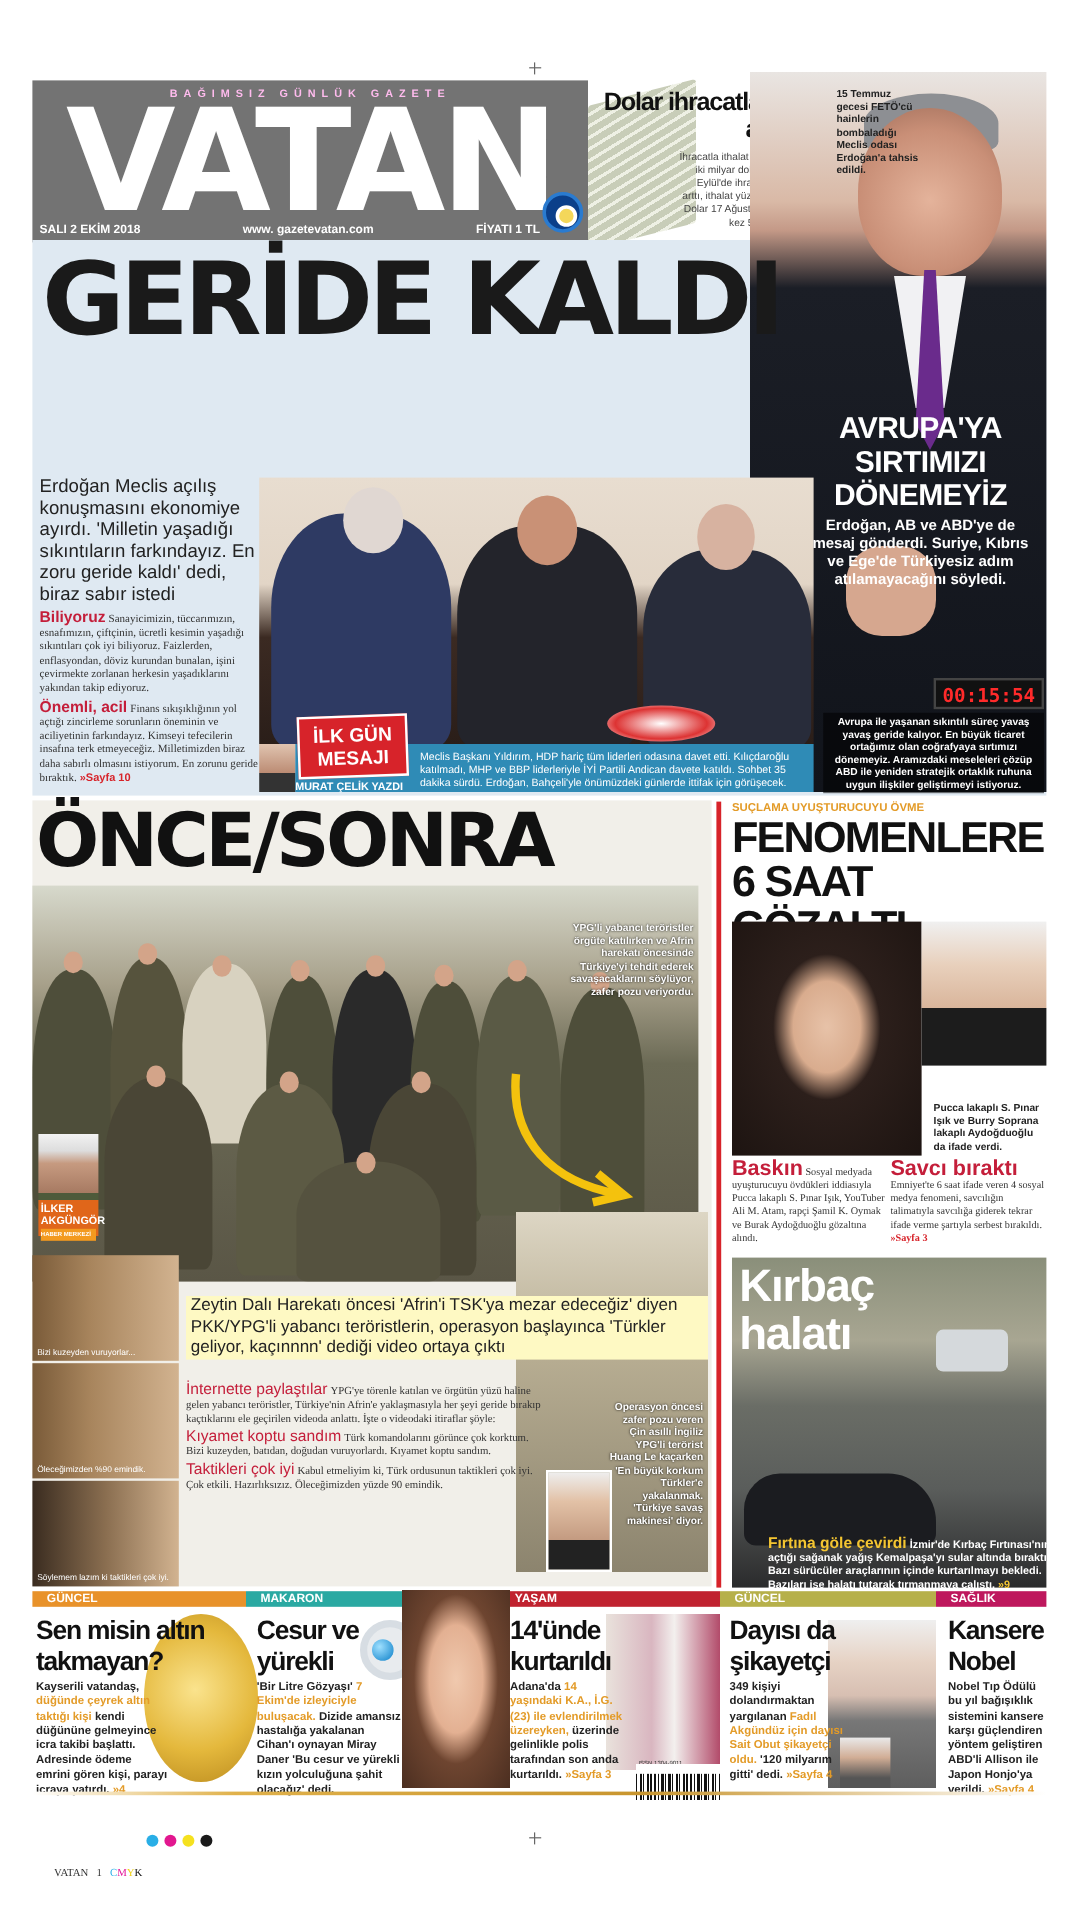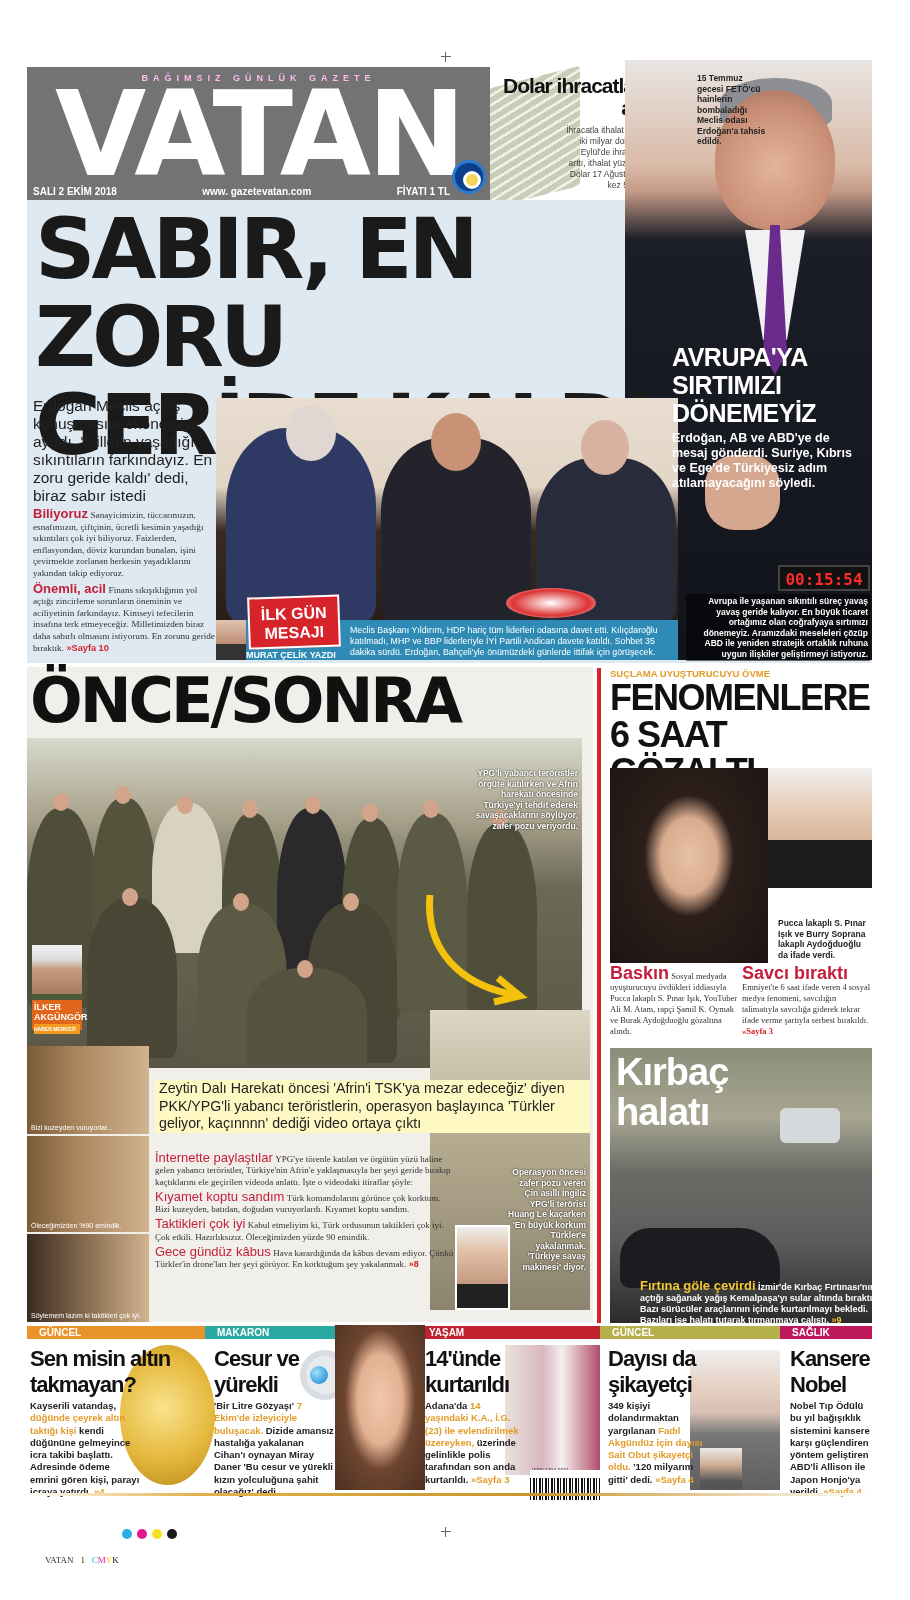--- a/index.html
+++ b/index.html
@@ -22,25 +22,25 @@
 
 #lead-bg{left:27px;top:200px;width:845px;height:463px;background:#dfe9f2}
 #erdogan{left:625px;top:60px;width:247px;height:600px;background:linear-gradient(180deg,#e9e5e2 0,#d9b9a6 18%,#c49987 22%,#1b1e26 30%,#11141b 100%)}
 #erdogan .head{position:absolute;left:90px;top:30px;width:120px;height:140px;border-radius:50% 50% 45% 45%;background:radial-gradient(circle at 50% 55%,#e4b39b 0,#c98f77 60%,#9c6b58 100%)}
 #erdogan .hair{position:absolute;left:95px;top:18px;width:112px;height:50px;border-radius:50% 50% 20% 20%;background:#8d8f93}
 #erdogan .shirt{position:absolute;left:120px;top:170px;width:60px;height:110px;background:#f1f1f3;clip-path:polygon(0 0,100% 0,70% 100%,30% 100%)}
 #erdogan .tie{position:absolute;left:138px;top:165px;width:24px;height:150px;background:#6a2b8c;clip-path:polygon(30% 0,70% 0,100% 85%,50% 100%,0 85%)}
 #erdogan .hand{position:absolute;left:80px;top:395px;width:75px;height:75px;border-radius:40%;background:#d6a78f}
 #fetö{left:697px;top:73px;width:70px;font-size:8.5px;line-height:10.5px;font-weight:bold;color:#222}
 #headline{left:35px;top:205px;width:660px;font-family:"DejaVu Sans",sans-serif;font-weight:900;font-size:84px;line-height:88px;letter-spacing:-4px;color:#1a1a1a}
-#avrupa{left:672px;top:343px;width:190px;text-align:left;color:#fff}
+#avrupa{left:672px;top:343px;width:190px;text-align:center;color:#fff}
 #avrupa h2{font-size:25px;line-height:28px;font-weight:900;letter-spacing:-0.5px}
 #avrupa p{margin-top:4px;font-size:12.5px;line-height:15px;font-weight:bold}
 #clock{left:778px;top:565px;width:92px;height:26px;background:#111;color:#ff2a2a;font-family:"DejaVu Sans Mono",monospace;font-size:16px;font-weight:bold;line-height:26px;text-align:center;border:2px solid #444}
-#avrupa-body{left:686px;top:594px;width:184px;font-size:8.5px;line-height:10.5px;color:#fff;text-align:right;font-weight:bold;background:rgba(0,0,0,.55);padding:2px}
+#avrupa-body{left:686px;top:594px;width:184px;font-size:8.5px;line-height:10.5px;color:#fff;text-align:center;font-weight:bold;background:rgba(0,0,0,.55);padding:2px}
 #lead-intro{left:33px;top:397px;width:185px;font-size:15.5px;line-height:18px;color:#222}
 #lead-body{left:33px;top:508px;width:185px;font-size:9.2px;line-height:11.6px;color:#333}
 #lead-body .sub{color:#c41e3a;font-family:"Liberation Sans",sans-serif;font-weight:bold;font-size:13px}
 #lead-body p{margin-bottom:3px}
 #leaders-photo{left:216px;top:398px;width:462px;height:222px;background:linear-gradient(180deg,#e8ddd0 0,#e2d5c6 40%,#3b2a22 60%,#2a1e19 100%);overflow:hidden}
 .fig{position:absolute;border-radius:40% 40% 10% 10%}
 #ilk-gun{left:248px;top:596px;width:92px;height:52px;background:#d7232a;border:2px solid #fff;color:#fff;text-align:center;font-weight:900;font-size:16px;line-height:19px;padding-top:6px;transform:rotate(-2deg)}
 #author1{left:216px;top:620px;width:30px;height:40px;background:linear-gradient(#e0c4b0,#bc8c74 60%,#333 60%)}
 #author1-name{left:246px;top:650px;font-size:9px;font-weight:bold;color:#fff}
 #caption1{left:246px;top:620px;width:432px;height:40px;background:#2f8bb6;color:#fff;font-size:8.8px;line-height:11px;padding:5px 6px 0 104px}
@@ -128,21 +128,20 @@
 <div id="erdogan" class="abs">
   <div class="hair"></div>
     <div class="head"></div>
     <div class="shirt"></div>
     <div class="tie"></div>
     <div class="hand"></div>
 </div>
 <div id="fetö" class="abs">15 Temmuz gecesi FETÖ'cü hainlerin bombaladığı Meclis odası Erdoğan'a tahsis edildi.</div>
 
 <div id="headline" class="abs">
-  <div>SABIR, EN ZORU</div>
   <div>GERİDE KALDI</div>
 </div>
 
 <div id="lead-intro" class="abs">Erdoğan Meclis açılış konuşmasını ekonomiye ayırdı. 'Milletin yaşadığı sıkıntıların farkındayız. En zoru geride kaldı' dedi, biraz sabır istedi</div>
 <div id="lead-body" class="abs">
   <p><span class="sub">Biliyoruz</span> <span class="serif">Sanayicimizin, tüccarımızın, esnafımızın, çiftçinin, ücretli kesimin yaşadığı sıkıntıları çok iyi biliyoruz. Faizlerden, enflasyondan, döviz kurundan bunalan, işini çevirmekte zorlanan herkesin yaşadıklarını yakından takip ediyoruz.</span></p>
   <p><span class="sub">Önemli, acil</span> <span class="serif">Finans sıkışıklığının yol açtığı zincirleme sorunların öneminin ve aciliyetinin farkındayız. Kimseyi tefecilerin insafına terk etmeyeceğiz. Milletimizden biraz daha sabırlı olmasını istiyorum. En zorunu geride bıraktık.</span> <b class="red">»Sayfa 10</b></p>
 </div>
 
 <div id="leaders-photo" class="abs">
@@ -218,21 +217,20 @@
   </div>
 <div class="still" style="top:1234px;height:88px;background:linear-gradient(90deg,#3a2c20,#8a6e50 50%,#d2b390)">
     <span class="cap">Söylemem lazım ki taktikleri çok iyi.</span>
   </div>
 
 <div id="story2-head" class="abs">Zeytin Dalı Harekatı öncesi 'Afrin'i TSK'ya mezar edeceğiz' diyen PKK/YPG'li yabancı teröristlerin, operasyon başlayınca 'Türkler geliyor, kaçınnnn' dediği video ortaya çıktı</div>
 <div id="story2-body" class="abs">
   <p><span class="sub">İnternette paylaştılar</span> <span class="serif">YPG'ye törenle katılan ve örgütün yüzü haline gelen yabancı teröristler, Türkiye'nin Afrin'e yaklaşmasıyla her şeyi geride bırakıp kaçtıklarını ele geçirilen videoda anlattı. İşte o videodaki itiraflar şöyle:</span></p>
   <p><span class="sub">Kıyamet koptu sandım</span> <span class="serif">Türk komandolarını görünce çok korktum. Bizi kuzeyden, batıdan, doğudan vuruyorlardı. Kıyamet koptu sandım.</span></p>
   <p><span class="sub">Taktikleri çok iyi</span> <span class="serif">Kabul etmeliyim ki, Türk ordusunun taktikleri çok iyi. Çok etkili. Hazırlıksızız. Öleceğimizden yüzde 90 emindik.</span></p>
-  <p><span class="sub">Gece gündüz kâbus</span> <span class="serif">Hava karardığında da kâbus devam ediyor. Çünkü Türkler'in drone'ları her şeyi görüyor. En korktuğum şey yakalanmak.</span> <b class="red">»8</b></p>
 </div>
 
 <div id="red-rule" class="abs"></div>
 <div id="kicker1" class="abs">SUÇLAMA UYUŞTURUCUYU ÖVME</div>
 <div id="fenomen" class="abs">FENOMENLERE 6 SAAT GÖZALTI</div>
 <div id="girl-photo" class="abs"></div>
 <div id="boy-photo" class="abs"></div>
 <div id="boy-cap" class="abs">Pucca lakaplı S. Pınar Işık ve Burry Soprana lakaplı Aydoğduoğlu da ifade verdi.</div>
 <div id="baskin" class="abs serif">
   <span class="sub-r" style="font-family:'Liberation Sans',sans-serif">Baskın</span> <span>Sosyal medyada uyuşturucuyu övdükleri iddiasıyla Pucca lakaplı S. Pınar Işık, YouTuber Ali M. Atam, rapçi Şamil K. Oymak ve Burak Aydoğduoğlu gözaltına alındı.</span>

